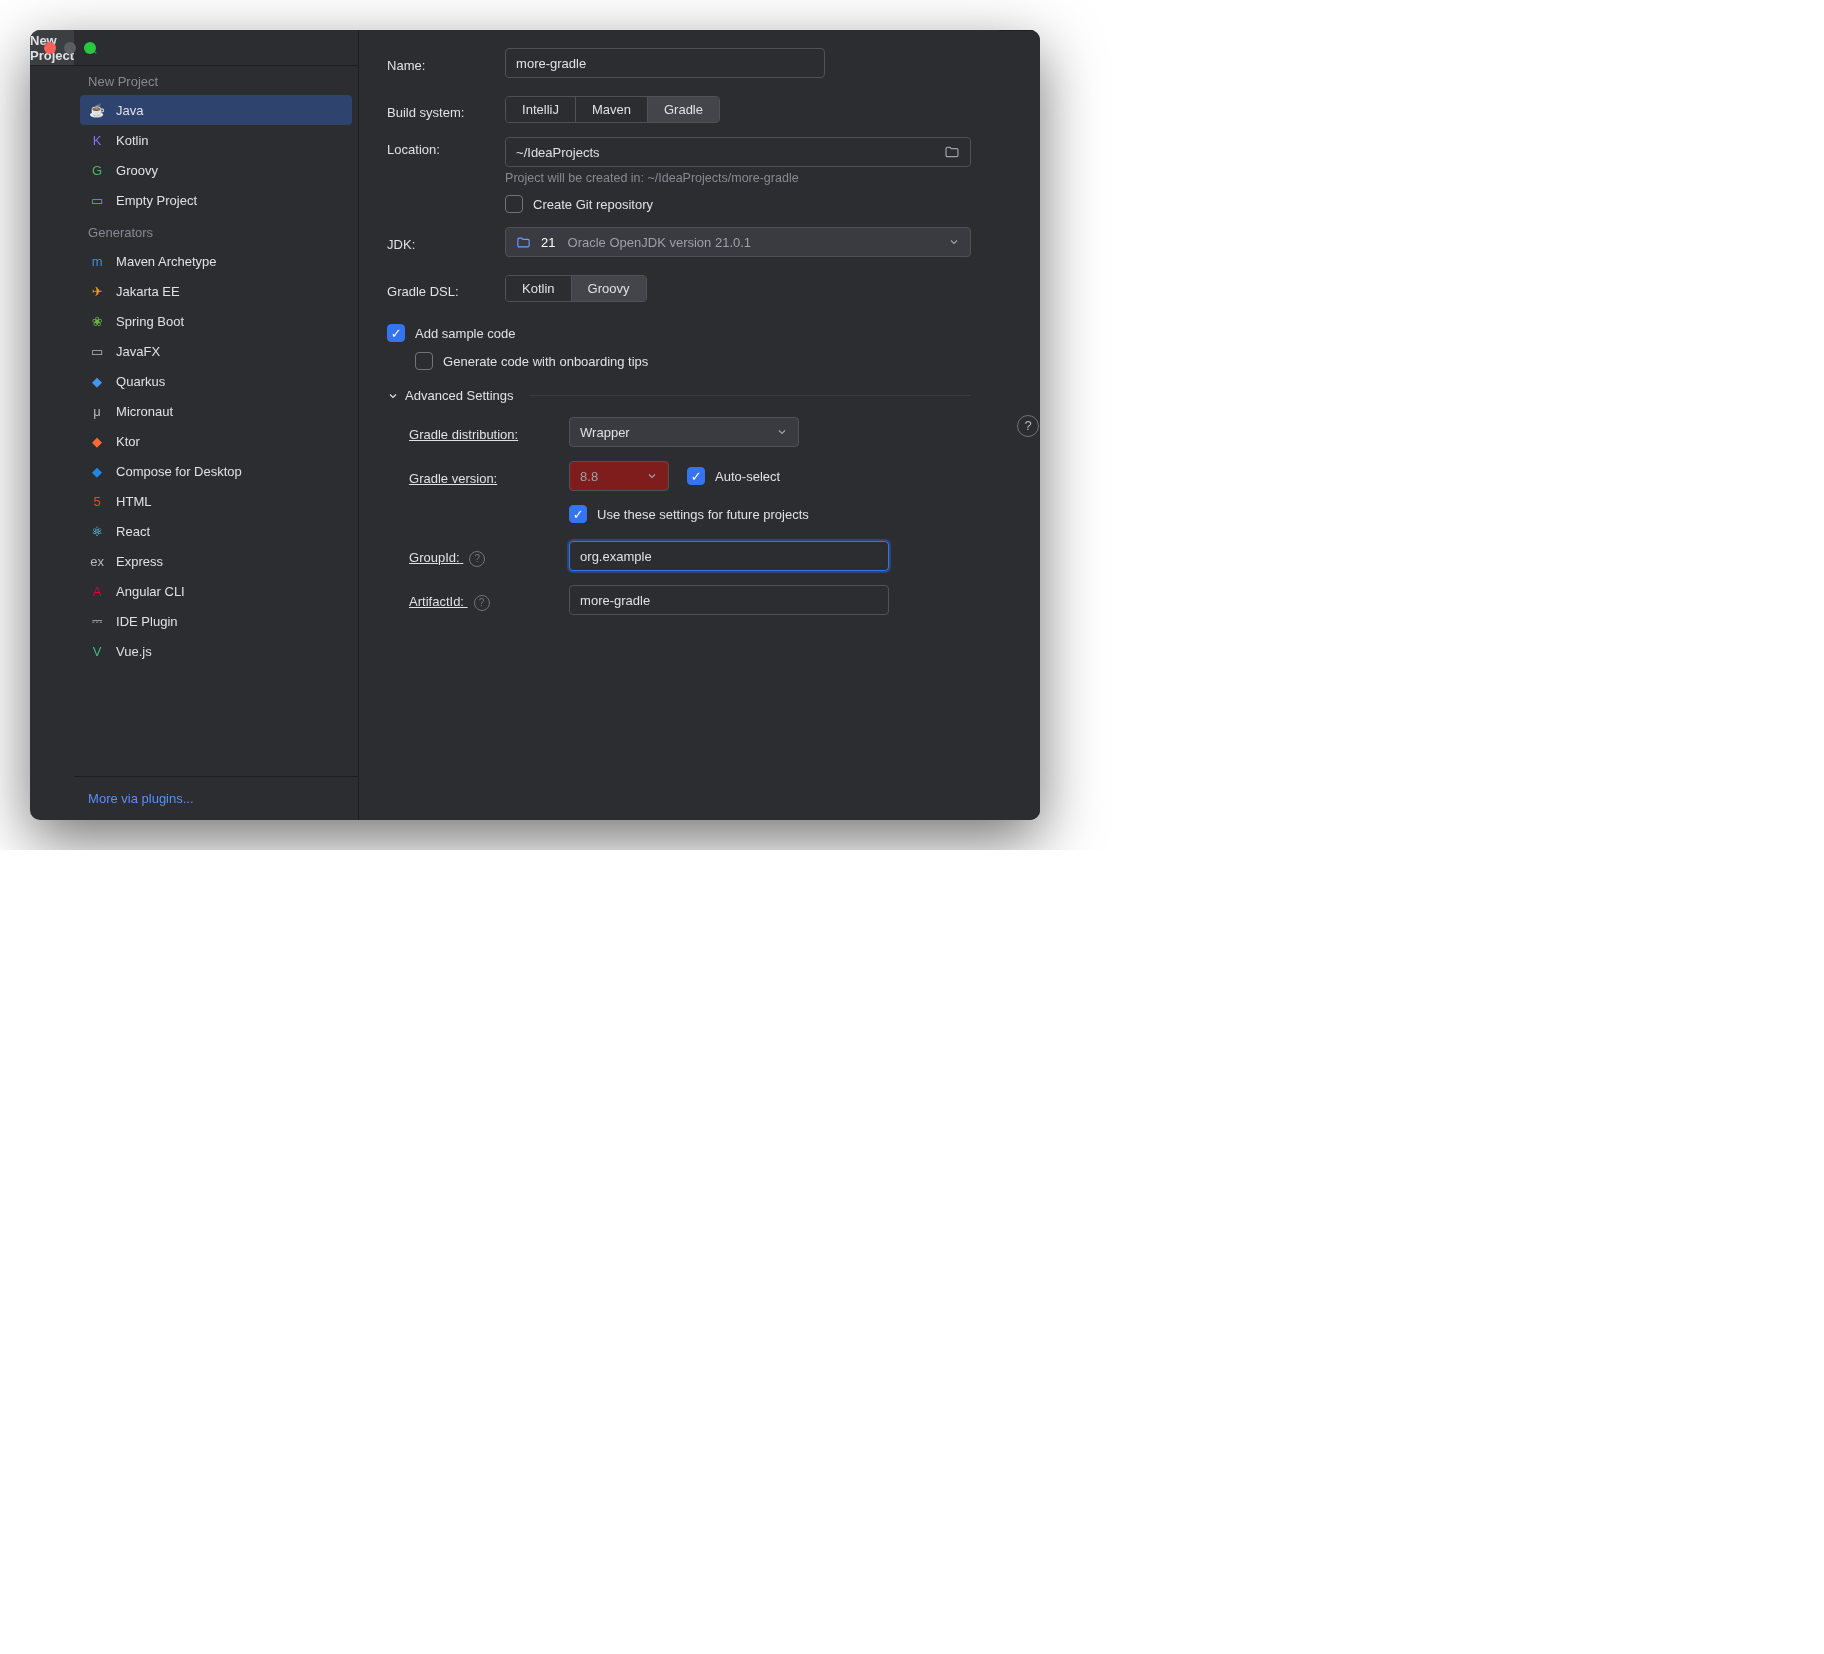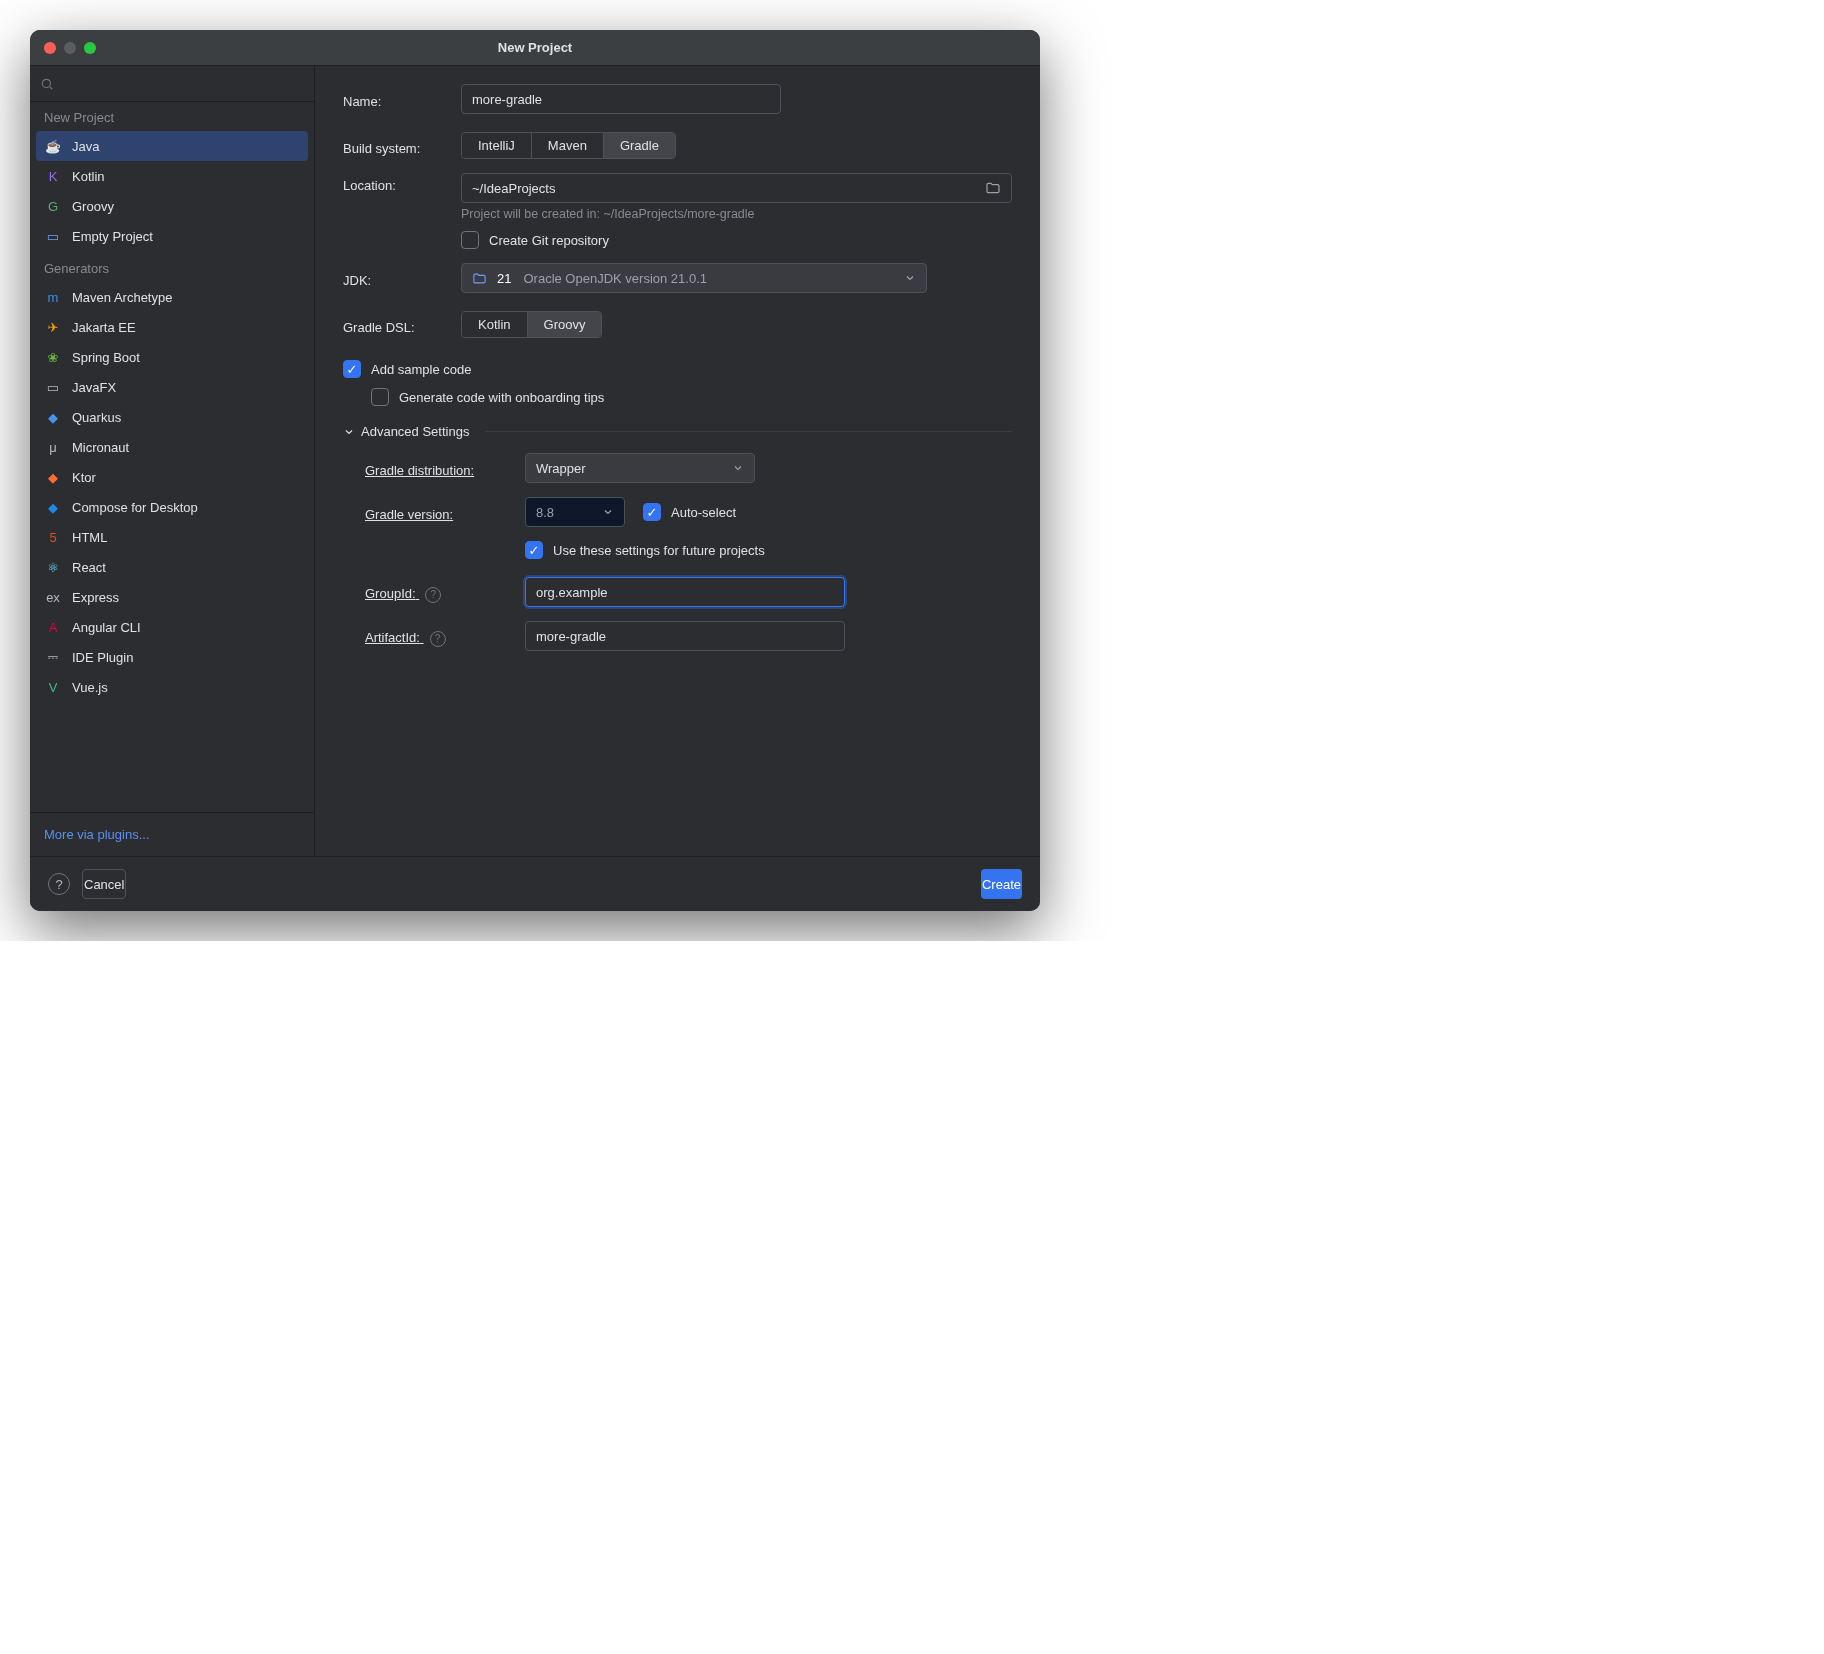--- a/index.html
+++ b/index.html
@@ -10,21 +10,21 @@
     color: #dfe1e5;
     padding: 30px;
   }
   .window {
     width: 1010px;
     background: #2b2d30;
     border-radius: 10px;
     box-shadow: 0 20px 60px rgba(0,0,0,0.55);
     overflow: hidden;
     display: flex;
-    flex-direction: column;
+    flex-direction: row;
   }
   .titlebar {
     height: 36px;
     display: flex;
     align-items: center;
     justify-content: center;
     position: relative;
     background: #3c3f41;
     border-bottom: 1px solid #1e1f22;
   }
@@ -336,21 +336,21 @@
                     <polyline points="6 9 12 15 18 9"></polyline>
                   </svg>
               </span>
             </div>
           </div>
         </div>
 
         <div class="form-row">
           <div class="label">Gradle version:</div>
           <div class="field" style="display:flex;align-items:center;gap:18px;">
-            <div class="dropdown" style="width:100px;background:#0f172a;">
+            <div class="dropdown" style="width:100px;background:#7f1d1d;">
               <span class="jdk-rest">8.8</span>
               <span class="arrow">
                 <svg width="12" height="12" viewBox="0 0 24 24" fill="none" stroke="currentColor" stroke-width="2.4">
                     <polyline points="6 9 12 15 18 9"></polyline>
                   </svg>
               </span>
             </div>
             <div class="checkbox-row">
               <span class="cb checked">✓</span>
               <span>Auto-select</span>

